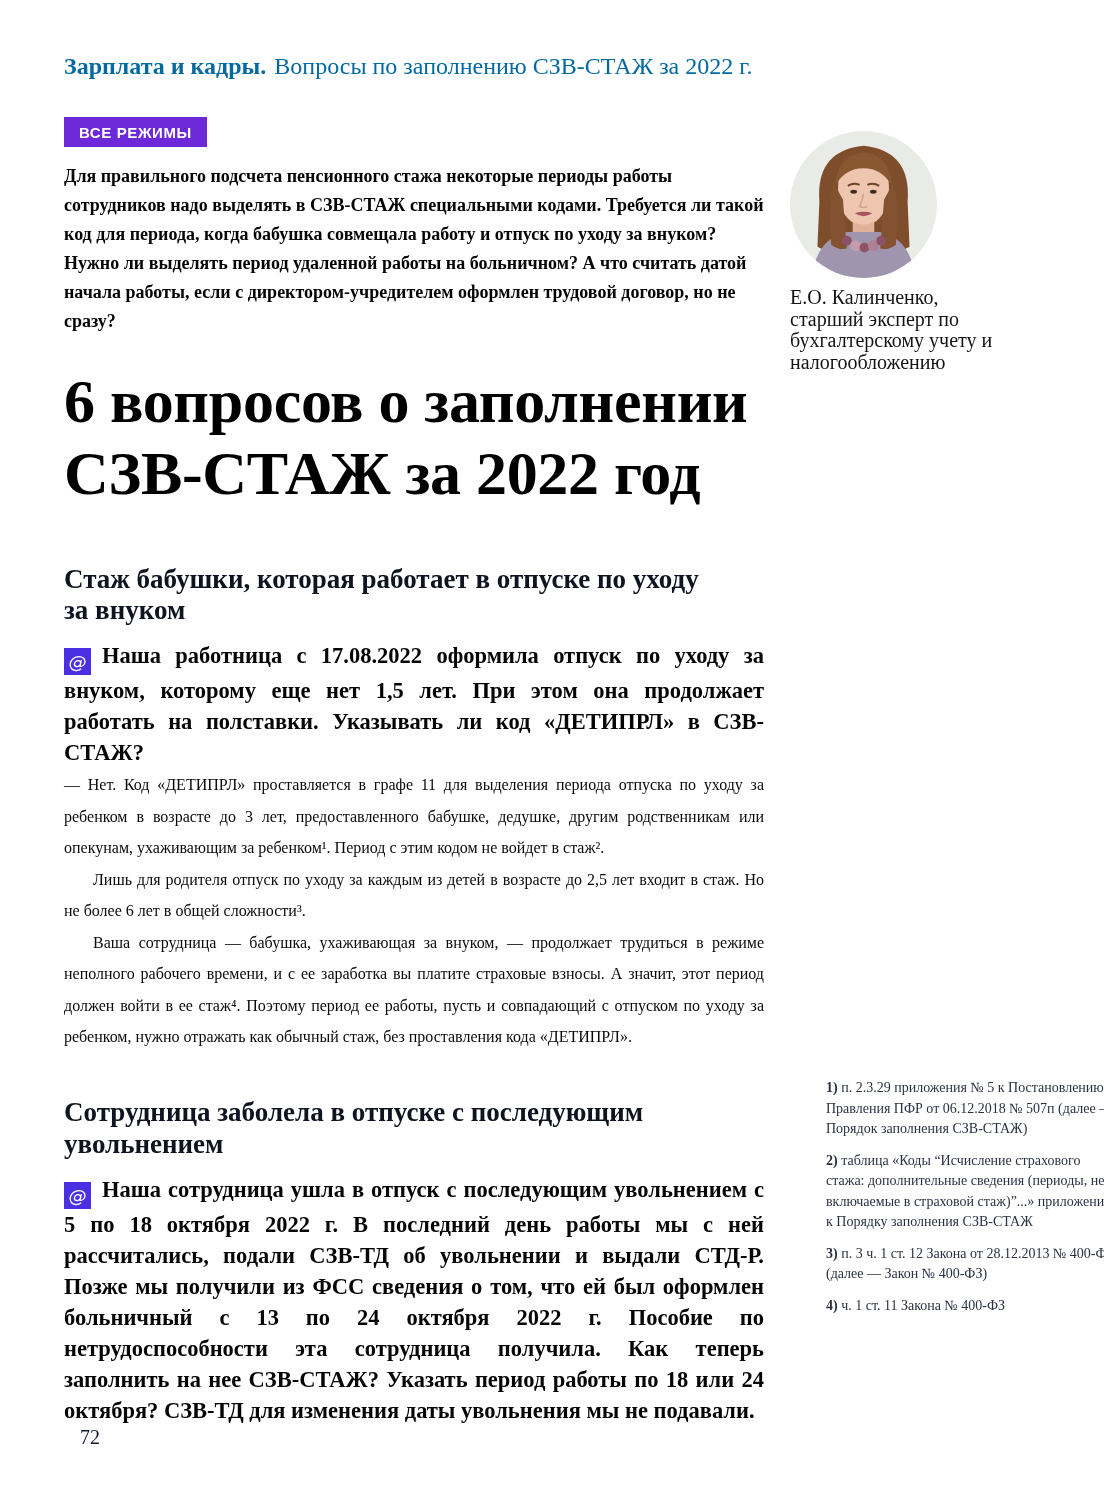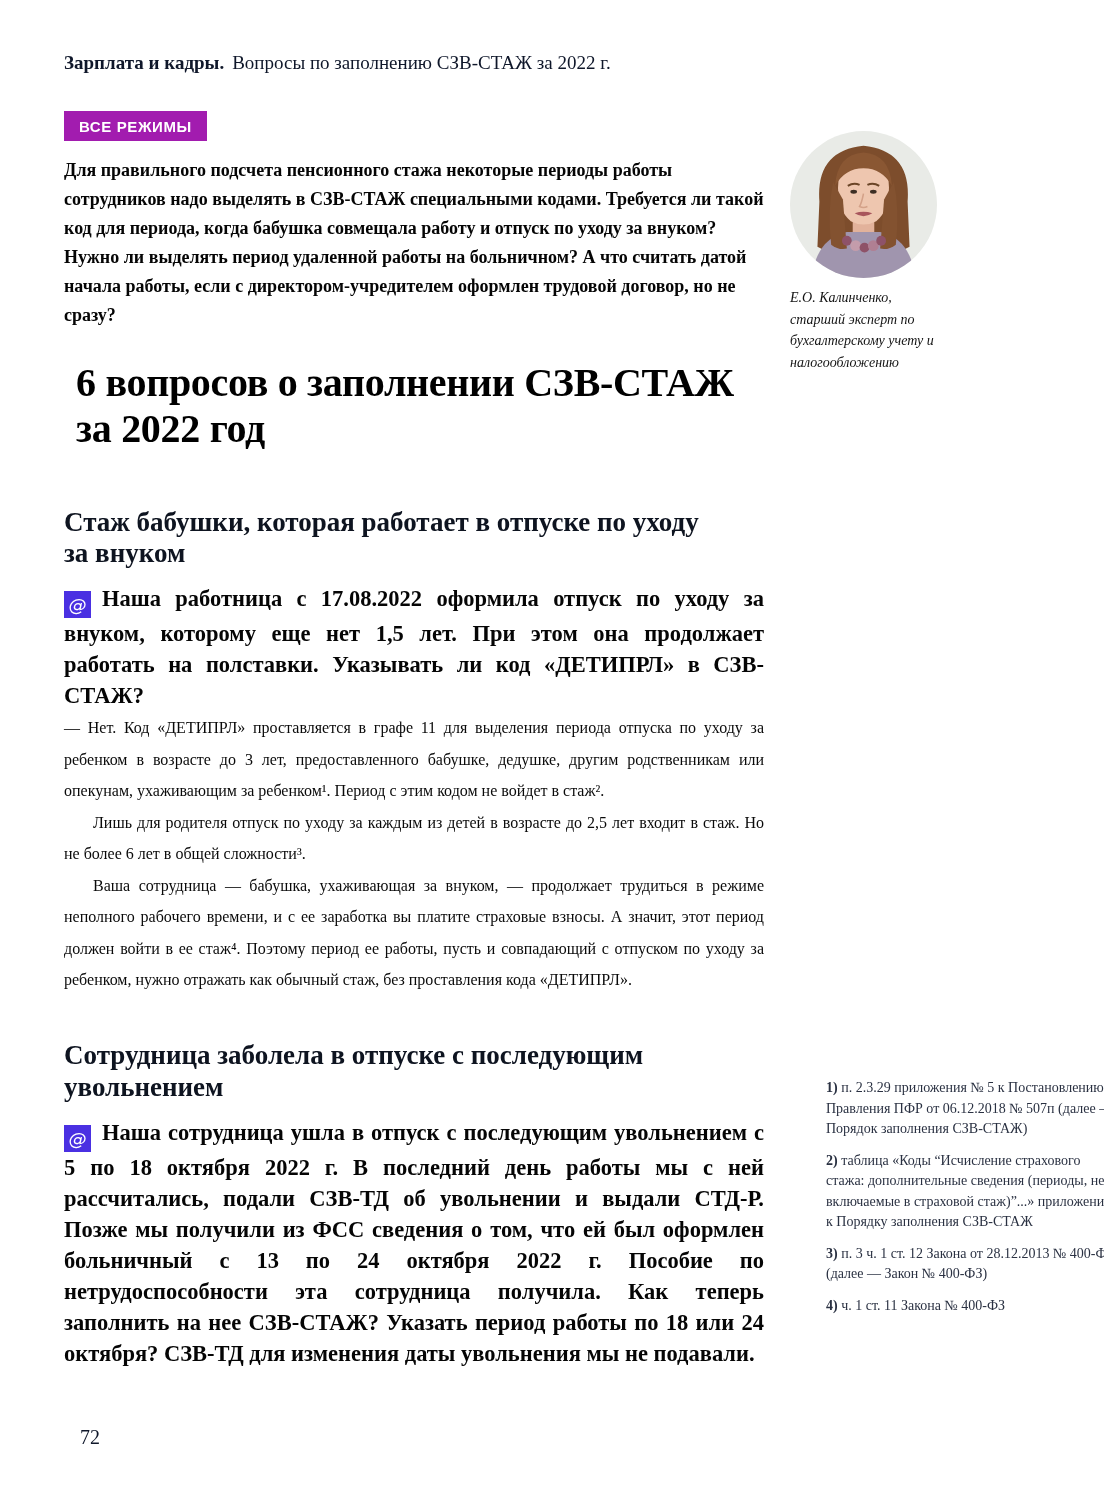--- a/index.html
+++ b/index.html
@@ -8,42 +8,42 @@
     width:1104px;height:1500px;
     background:#ffffff;
     font-family:"Liberation Serif", serif;
     color:#0a0a0a;
     overflow:hidden;
   }
   .main-col{
     position:absolute;left:64px;top:52px;width:700px;
   }
   .running-head{
-    font-size:19px;line-height:1.2;color:#0f172a;white-space:nowrap;
+    font-size:24px;line-height:1.2;color:#0369a1;white-space:nowrap;
   }
   .running-head .brand{font-weight:bold;margin-right:8px;}
   .badge{
     display:inline-block;
-    background:#a21caf;color:#ffffff;
+    background:#6d28d9;color:#ffffff;
     font-family:"Liberation Sans", sans-serif;
     font-weight:bold;font-size:15px;letter-spacing:0.6px;
     padding:7px 15px 6px 15px;
     margin-top:36px;
   }
   .intro{
     margin:15px 0 0 0;
     font-weight:bold;
     font-size:18px;line-height:29px;
     color:#050505;
     text-align:left;
   }
   .article-title{
-    margin:30px 0 0 12px;
+    margin:30px 0 0 0;
     font-weight:bold;
-    font-size:40px;line-height:1.16;
+    font-size:62px;line-height:1.16;
     letter-spacing:-0.3px;
     color:#000000;
     max-width:690px;
   }
   .section-heading{
     margin:54px 0 13px 0;
     font-weight:bold;
     font-size:27px;line-height:1.18;
     color:#0e1420;
     max-width:640px;
@@ -72,22 +72,21 @@
     text-align:justify;
     color:#0a0a0a;
   }
   .answer p.indent{text-indent:29px;}
   .author-block{
     position:absolute;left:790px;top:131px;width:240px;
   }
   .photo-wrap{width:147px;height:147px;}
   .author-caption{
     margin-top:9px;
-    font-style:italic;
-    font-size:14px;line-height:21.5px;
+    font-size:20px;line-height:21.5px;
     color:#141414;
     width:215px;
   }
   .footnotes{
     position:absolute;left:826px;top:1078px;width:292px;
     color:#2a3142;
     font-size:14px;line-height:20.5px;
   }
   .footnotes .fn{margin:0 0 11px 0;}
   .footnotes .fn b{font-weight:bold;}

